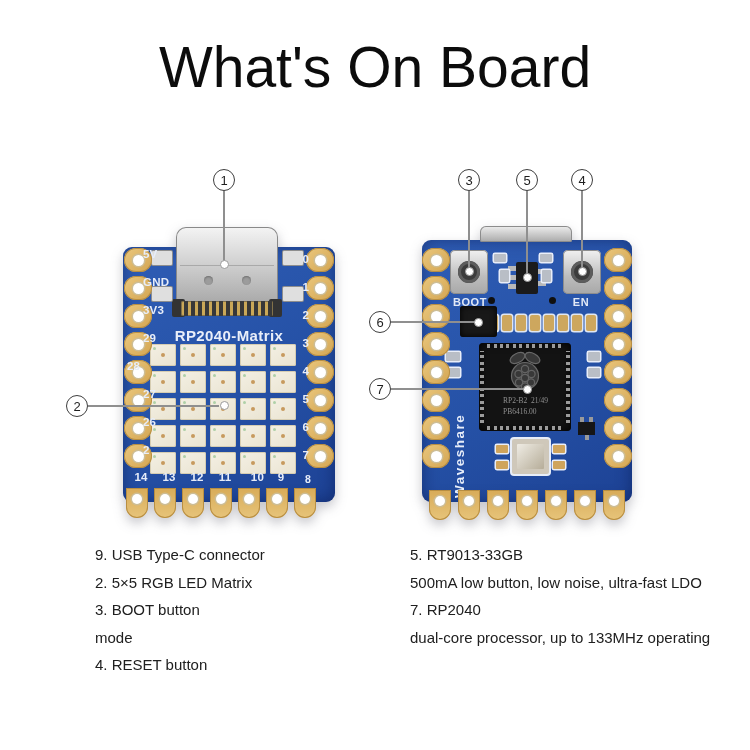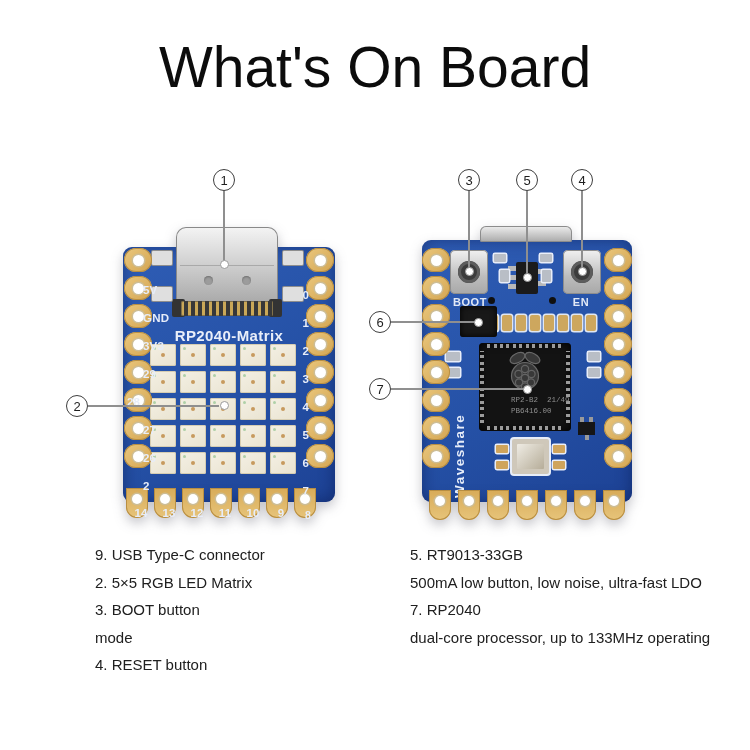--- a/index.html
+++ b/index.html
@@ -20,21 +20,21 @@
        background:linear-gradient(135deg,#eac77d,#d3a552);
        box-shadow:inset 0 0 0 1px #b88e42;}
   .pad::after{content:"";position:absolute;left:8.5px;top:6.5px;width:11px;height:11px;
        border-radius:50%;background:#fff;box-shadow:0 0 0 1.5px #cdbd94;}
   .tooth{position:absolute;width:22px;height:30px;border-radius:0 0 11px 11px;
        background:linear-gradient(180deg,#d8ab58,#e7c47a);box-shadow:inset 0 0 0 1px #b88e42;}
   .tooth::after{content:"";position:absolute;left:6px;top:6px;width:10px;height:10px;
        border-radius:50%;background:#fff;box-shadow:0 0 0 1.5px #cdbd94;}
 
   .pinlbl{position:absolute;font-size:11.5px;font-weight:bold;color:#e7edf9;
-       line-height:13px;letter-spacing:.2px;margin-top:36px;}
+       line-height:13px;letter-spacing:.2px;}
 
   
   #usb-shell{position:absolute;left:53px;top:-20px;width:102px;height:77px;
        border-radius:10px 10px 5px 5px;
        background:linear-gradient(180deg,#f4f4f4,#d2d2d2 45%,#a8a8a8);
        box-shadow:inset 0 0 0 1px #898989;}
   #usb-shell .dimple{position:absolute;top:49px;width:9px;height:9px;border-radius:50%;
        background:#9c9c9c;box-shadow:inset 0 1px 2px #6f6f6f;}
   #usb-shell .seam{position:absolute;left:4px;right:4px;top:38px;height:1px;
        background:#9a9a9a;opacity:.7;}
@@ -74,21 +74,21 @@
   .padrow i{display:block;width:10px;height:16px;background:#cda75e;border-radius:2px;
        box-shadow:0 0 0 1.5px #dfe7f4;}
   #flash{position:absolute;left:38px;top:66px;width:37px;height:31px;background:#181818;
        border-radius:3px;box-shadow:inset 0 0 6px #000;}
   #rp2040{position:absolute;left:57px;top:103px;width:92px;height:88px;background:#131313;
        border-radius:4px;box-shadow:inset 0 0 10px #000;}
   .chip-pins-h{position:absolute;left:8px;right:8px;height:4px;
        background:repeating-linear-gradient(90deg,#9b9b9b 0 3px,transparent 3px 6.5px);}
   .chip-pins-v{position:absolute;top:8px;bottom:8px;width:4px;
        background:repeating-linear-gradient(0deg,#9b9b9b 0 3px,transparent 3px 6.5px);}
-  .marking{position:absolute;left:20px;font-family:Liberation Mono, monospace;font-size:7.5px;
+  .marking{position:absolute;left:12px;font-family:Liberation Serif, serif;font-size:7.5px;
        color:#8f8f8f;white-space:pre;padding-left:12px;}
   #crystal{position:absolute;left:90px;top:199px;width:37px;height:35px;background:#cfc8ba;
        box-shadow:0 0 0 2px #e7edf8;border-radius:2px;}
   #crystal::after{content:"";position:absolute;left:5px;top:5px;right:5px;bottom:5px;
        background:linear-gradient(135deg,#efece4,#b6ad99);border-radius:1px;}
   #sot23{position:absolute;left:156px;top:182px;width:17px;height:13px;background:#161616;}
   #sot23::before{content:"";position:absolute;left:2px;top:-5px;width:4px;height:5px;background:#9a9a9a;
        box-shadow:9px 0 0 #9a9a9a;}
   #sot23::after{content:"";position:absolute;left:6.5px;bottom:-5px;width:4px;height:5px;background:#9a9a9a;}
   #brand{position:absolute;left:30px;top:150px;height:108px;writing-mode:vertical-rl;
@@ -195,21 +195,21 @@
       <span class="pinlbl" style="left: 160px; width: 26px; text-align: right; top: 62px;">2</span>
       <span class="pinlbl" style="left: 160px; width: 26px; text-align: right; top: 90px;">3</span>
       <span class="pinlbl" style="left: 160px; width: 26px; text-align: right; top: 118px;">4</span>
       <span class="pinlbl" style="left: 160px; width: 26px; text-align: right; top: 146px;">5</span>
       <span class="pinlbl" style="left: 160px; width: 26px; text-align: right; top: 174px;">6</span>
       <span class="pinlbl" style="left: 160px; width: 26px; text-align: right; top: 202px;">7</span>
       <span class="pinlbl" style="left: 7px; width: 22px; text-align: center; top: 224px;">14</span>
       <span class="pinlbl" style="left: 35px; width: 22px; text-align: center; top: 224px;">13</span>
       <span class="pinlbl" style="left: 63px; width: 22px; text-align: center; top: 224px;">12</span>
       <span class="pinlbl" style="left: 91px; width: 22px; text-align: center; top: 224px;">11</span>
-      <span class="pinlbl" style="left: 119px; width: 22px; text-align: center; top: 224px;">10</span>
+      <span class="pinlbl" style="left: 119px; width: 22px; text-align: right; top: 224px;">10</span>
       <span class="pinlbl" style="left: 147px; width: 22px; text-align: center; top: 224px;">9</span>
       <span class="pinlbl" style="left: 176px; width: 18px; text-align: center; top: 226px; font-size: 10.5px;">8</span>
     </div>
 
   <div id="back-board" class="board">
     <div id="usb-stub"></div>
 
     <div class="tact" style="left:28px;top:10px"></div>
     <div class="tact" style="left:141px;top:10px"></div>
     <div class="btnlbl" style="left:26px;top:56px;width:44px">BOOT</div>

